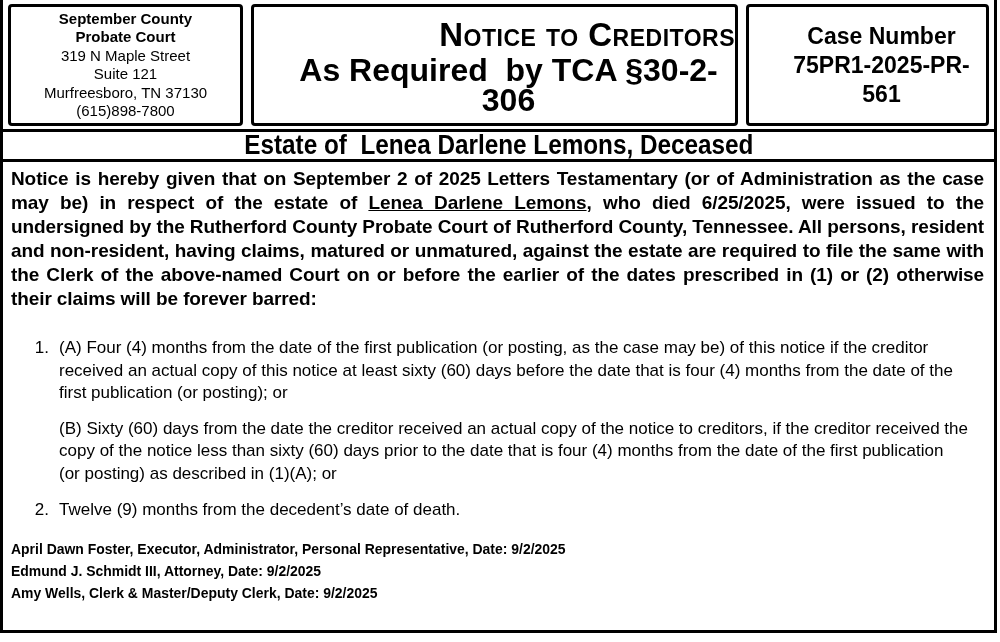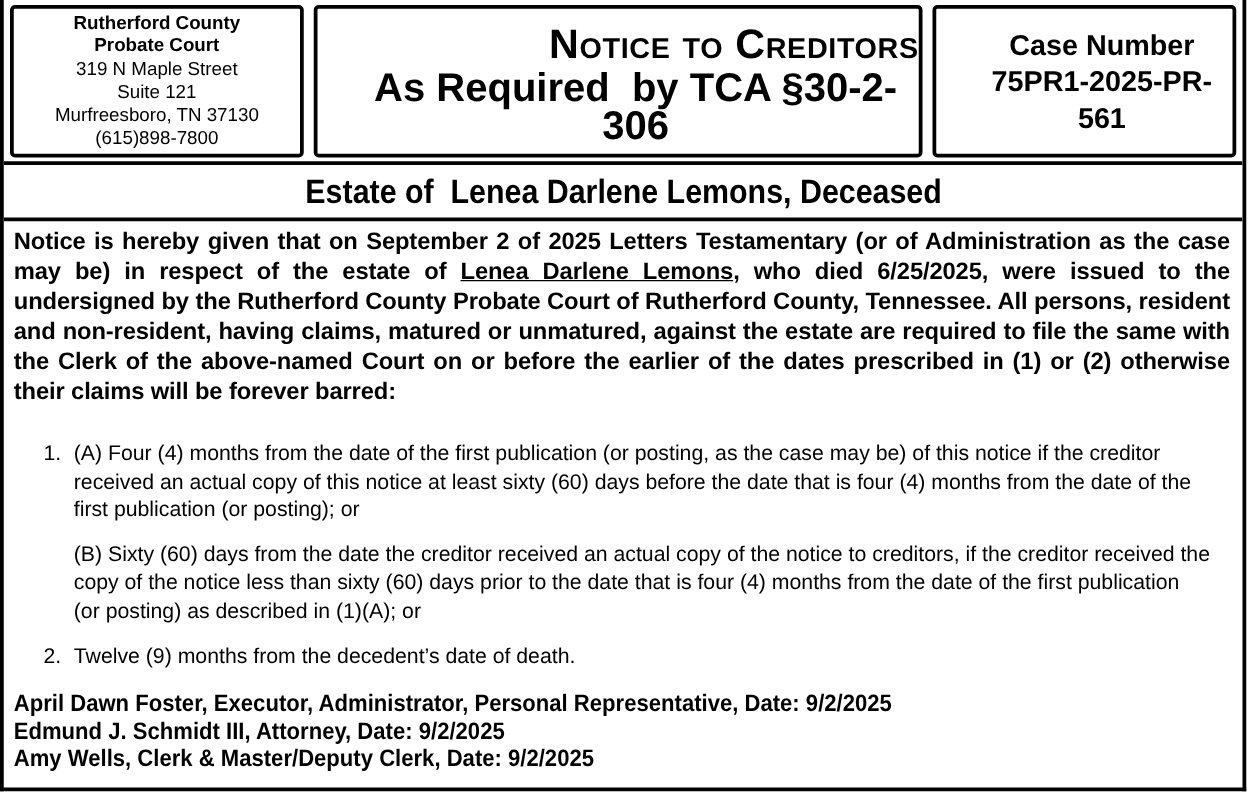--- a/index.html
+++ b/index.html
@@ -53,21 +53,21 @@
     line-height: 30px;
     white-space: pre-wrap;
     margin-left: 28px;
   }
   .case-box { width: 243px; font-weight: bold; font-size: 23px; line-height: 29px; padding-left: 28px; }
   
   .estate-bar {
     margin-top: 3px;
     border-top: 3px solid #000;
     border-bottom: 3px solid #000;
-    height: 48px;
+    height: 33px;
     display: flex;
     align-items: center;
     justify-content: center;
   }
   .estate-title {
     display: inline-block;
     font-weight: bold;
     font-size: 27px;
     white-space: pre;
     transform: scaleX(0.9);
@@ -82,36 +82,36 @@
     text-align: justify;
     letter-spacing: -0.1px;
   }
   .underline { text-decoration: underline; }
   .list { font-size: 17px; line-height: 22.5px; margin-top: 26px; }
   .list-item { display: flex; }
   .list-num { flex: none; width: 26px; text-align: right; margin-left: 12px; }
   .list-text { flex: 1; margin-left: 10px; padding-right: 16px; }
   .sub-b { margin-top: 13px; }
   .item2 { margin-top: 14px; }
-  .signatures { margin-top: 16px; font-weight: bold; font-size: 19px; line-height: 22px; }
+  .signatures { margin-top: 16px; font-weight: bold; font-size: 15px; line-height: 22px; }
   .sig-line {
     transform: scaleX(0.93);
     transform-origin: 0 50%;
     white-space: nowrap;
   }
 </style>
 </head>
 <body>
 
 <div class="page">
 
   <div class="header-row">
 
     <div class="hbox court-box">
-      <div class="bold">Rutherford County</div>
+      <div class="bold">September County</div>
       <div class="bold">Probate Court</div>
       <div>319 N Maple Street</div>
       <div>Suite 121</div>
       <div>Murfreesboro, TN 37130</div>
       <div>(615)898-7800</div>
     </div>
 
     <div class="hbox notice-box">
       <div class="notice-title">Notice to Creditors</div>
       <div class="notice-subtitle">As Required  by TCA §30-2-306</div>

